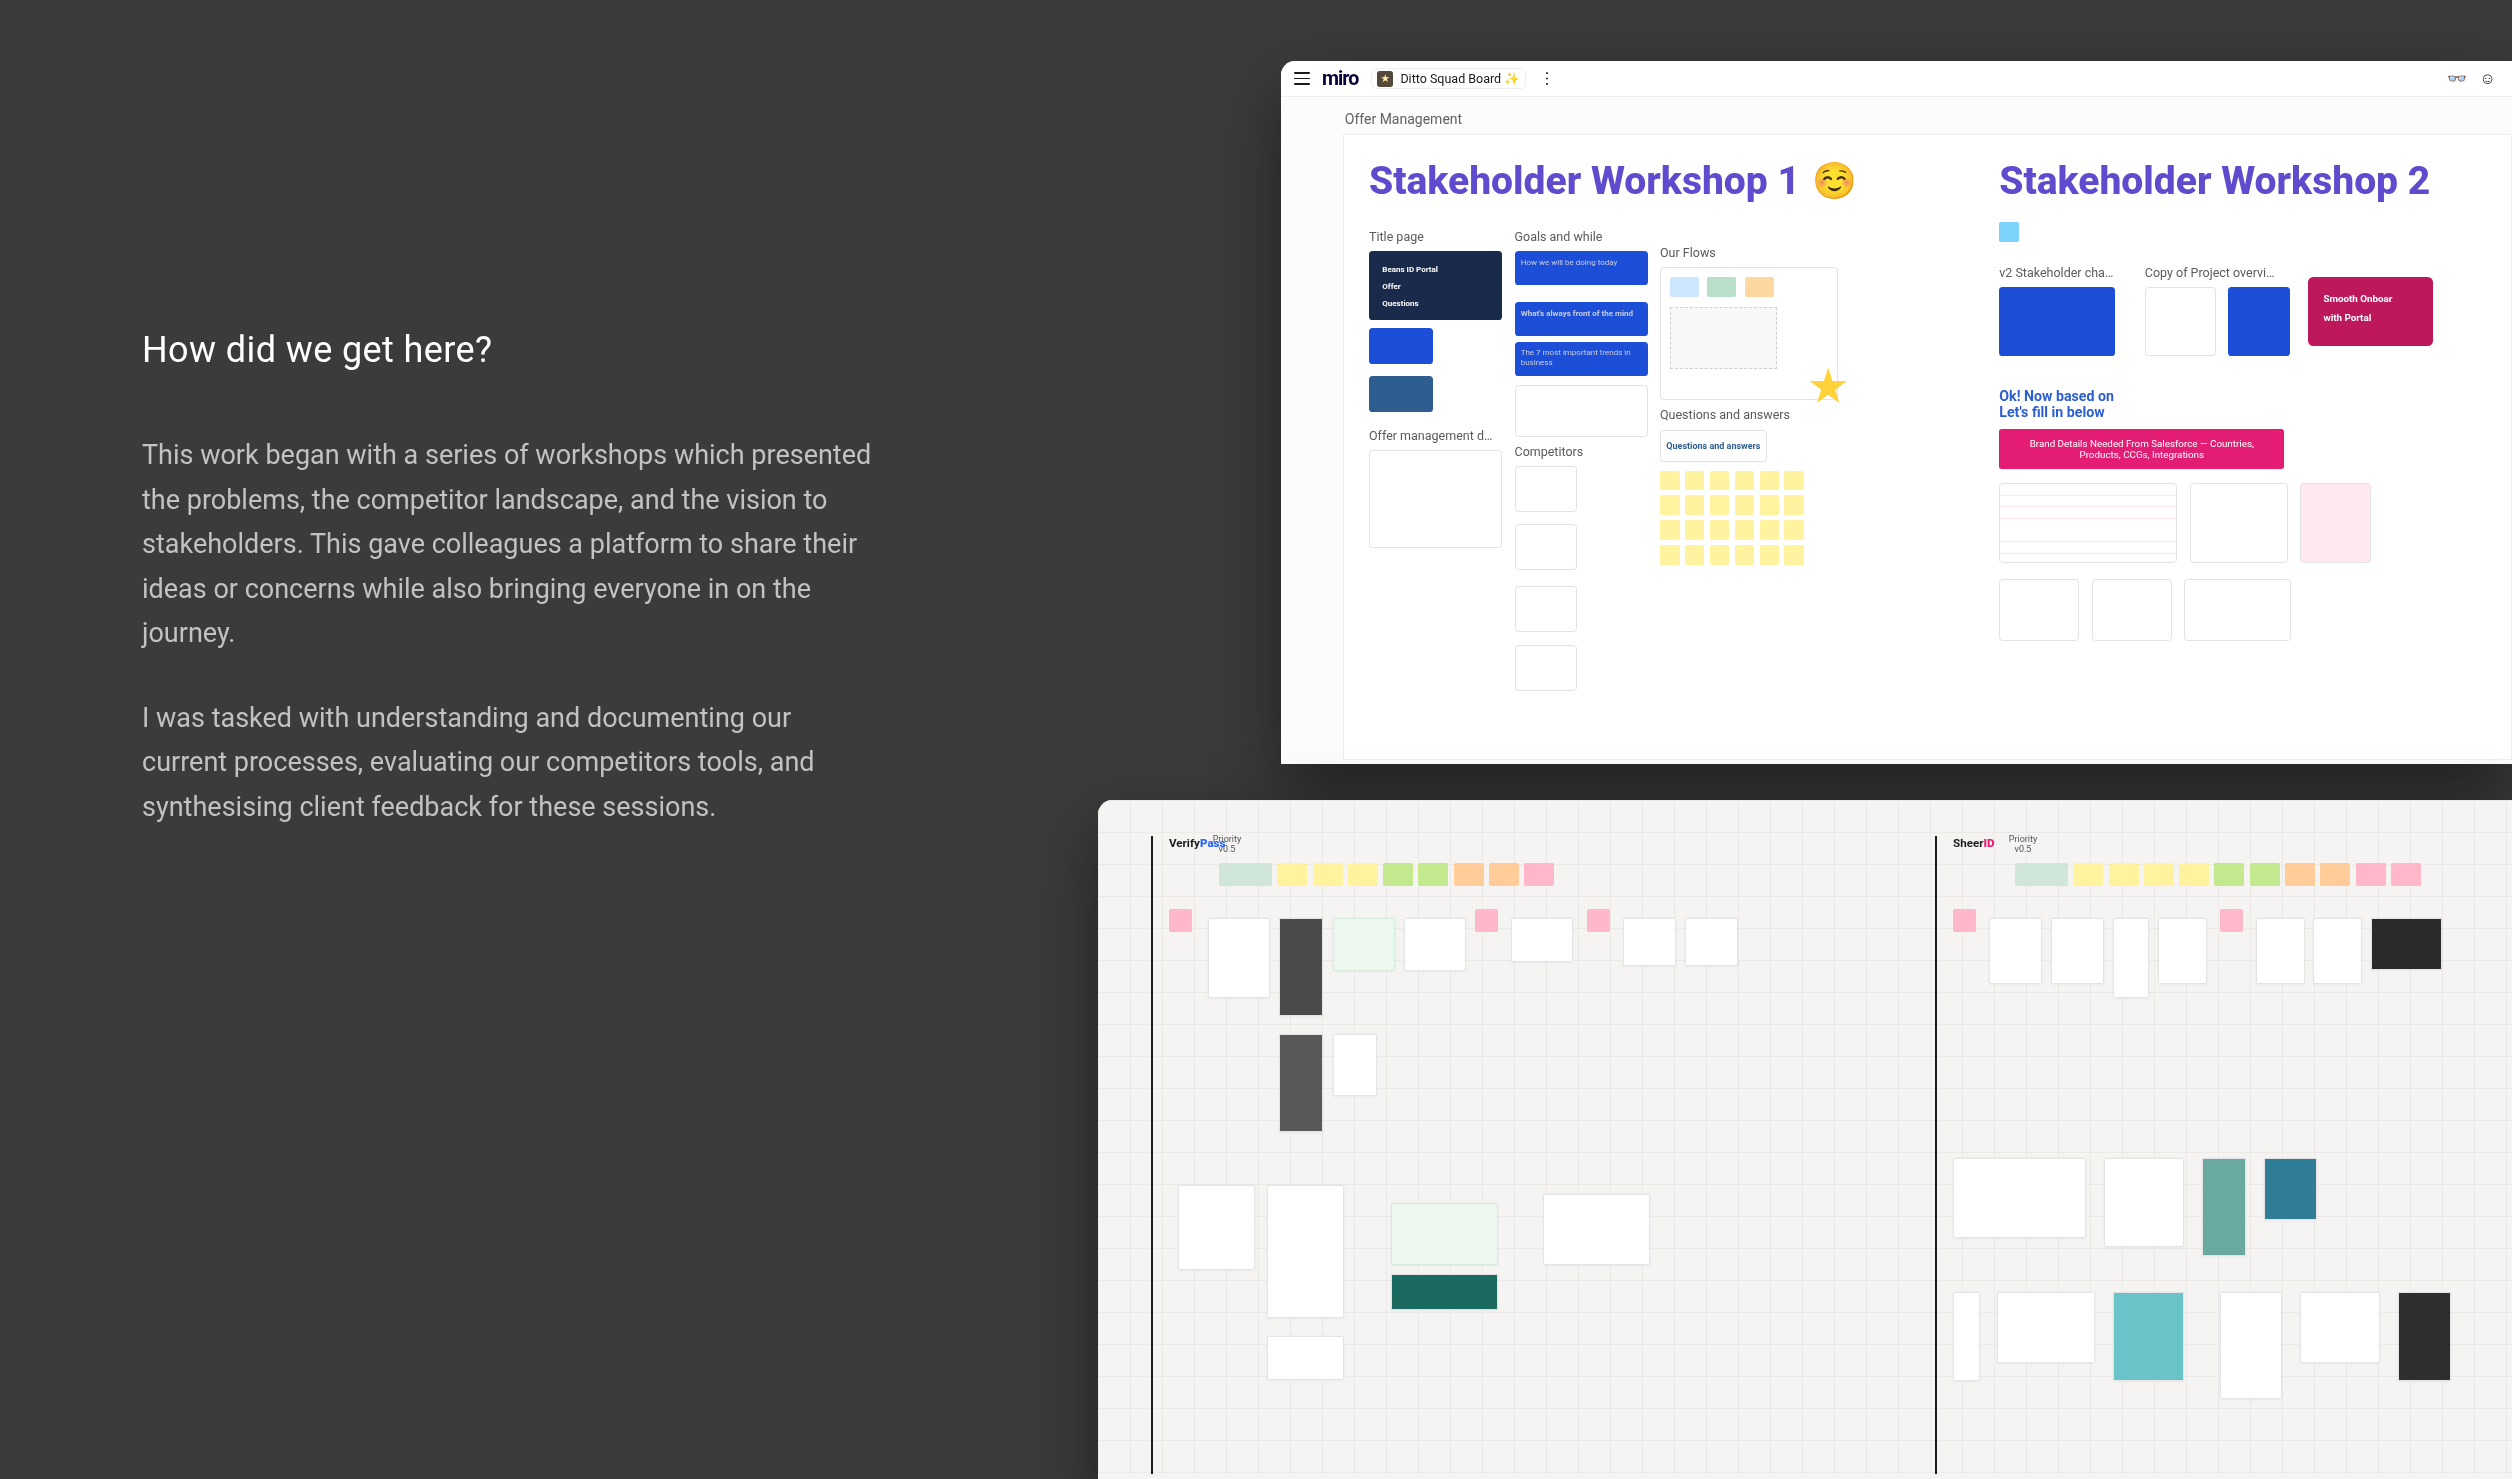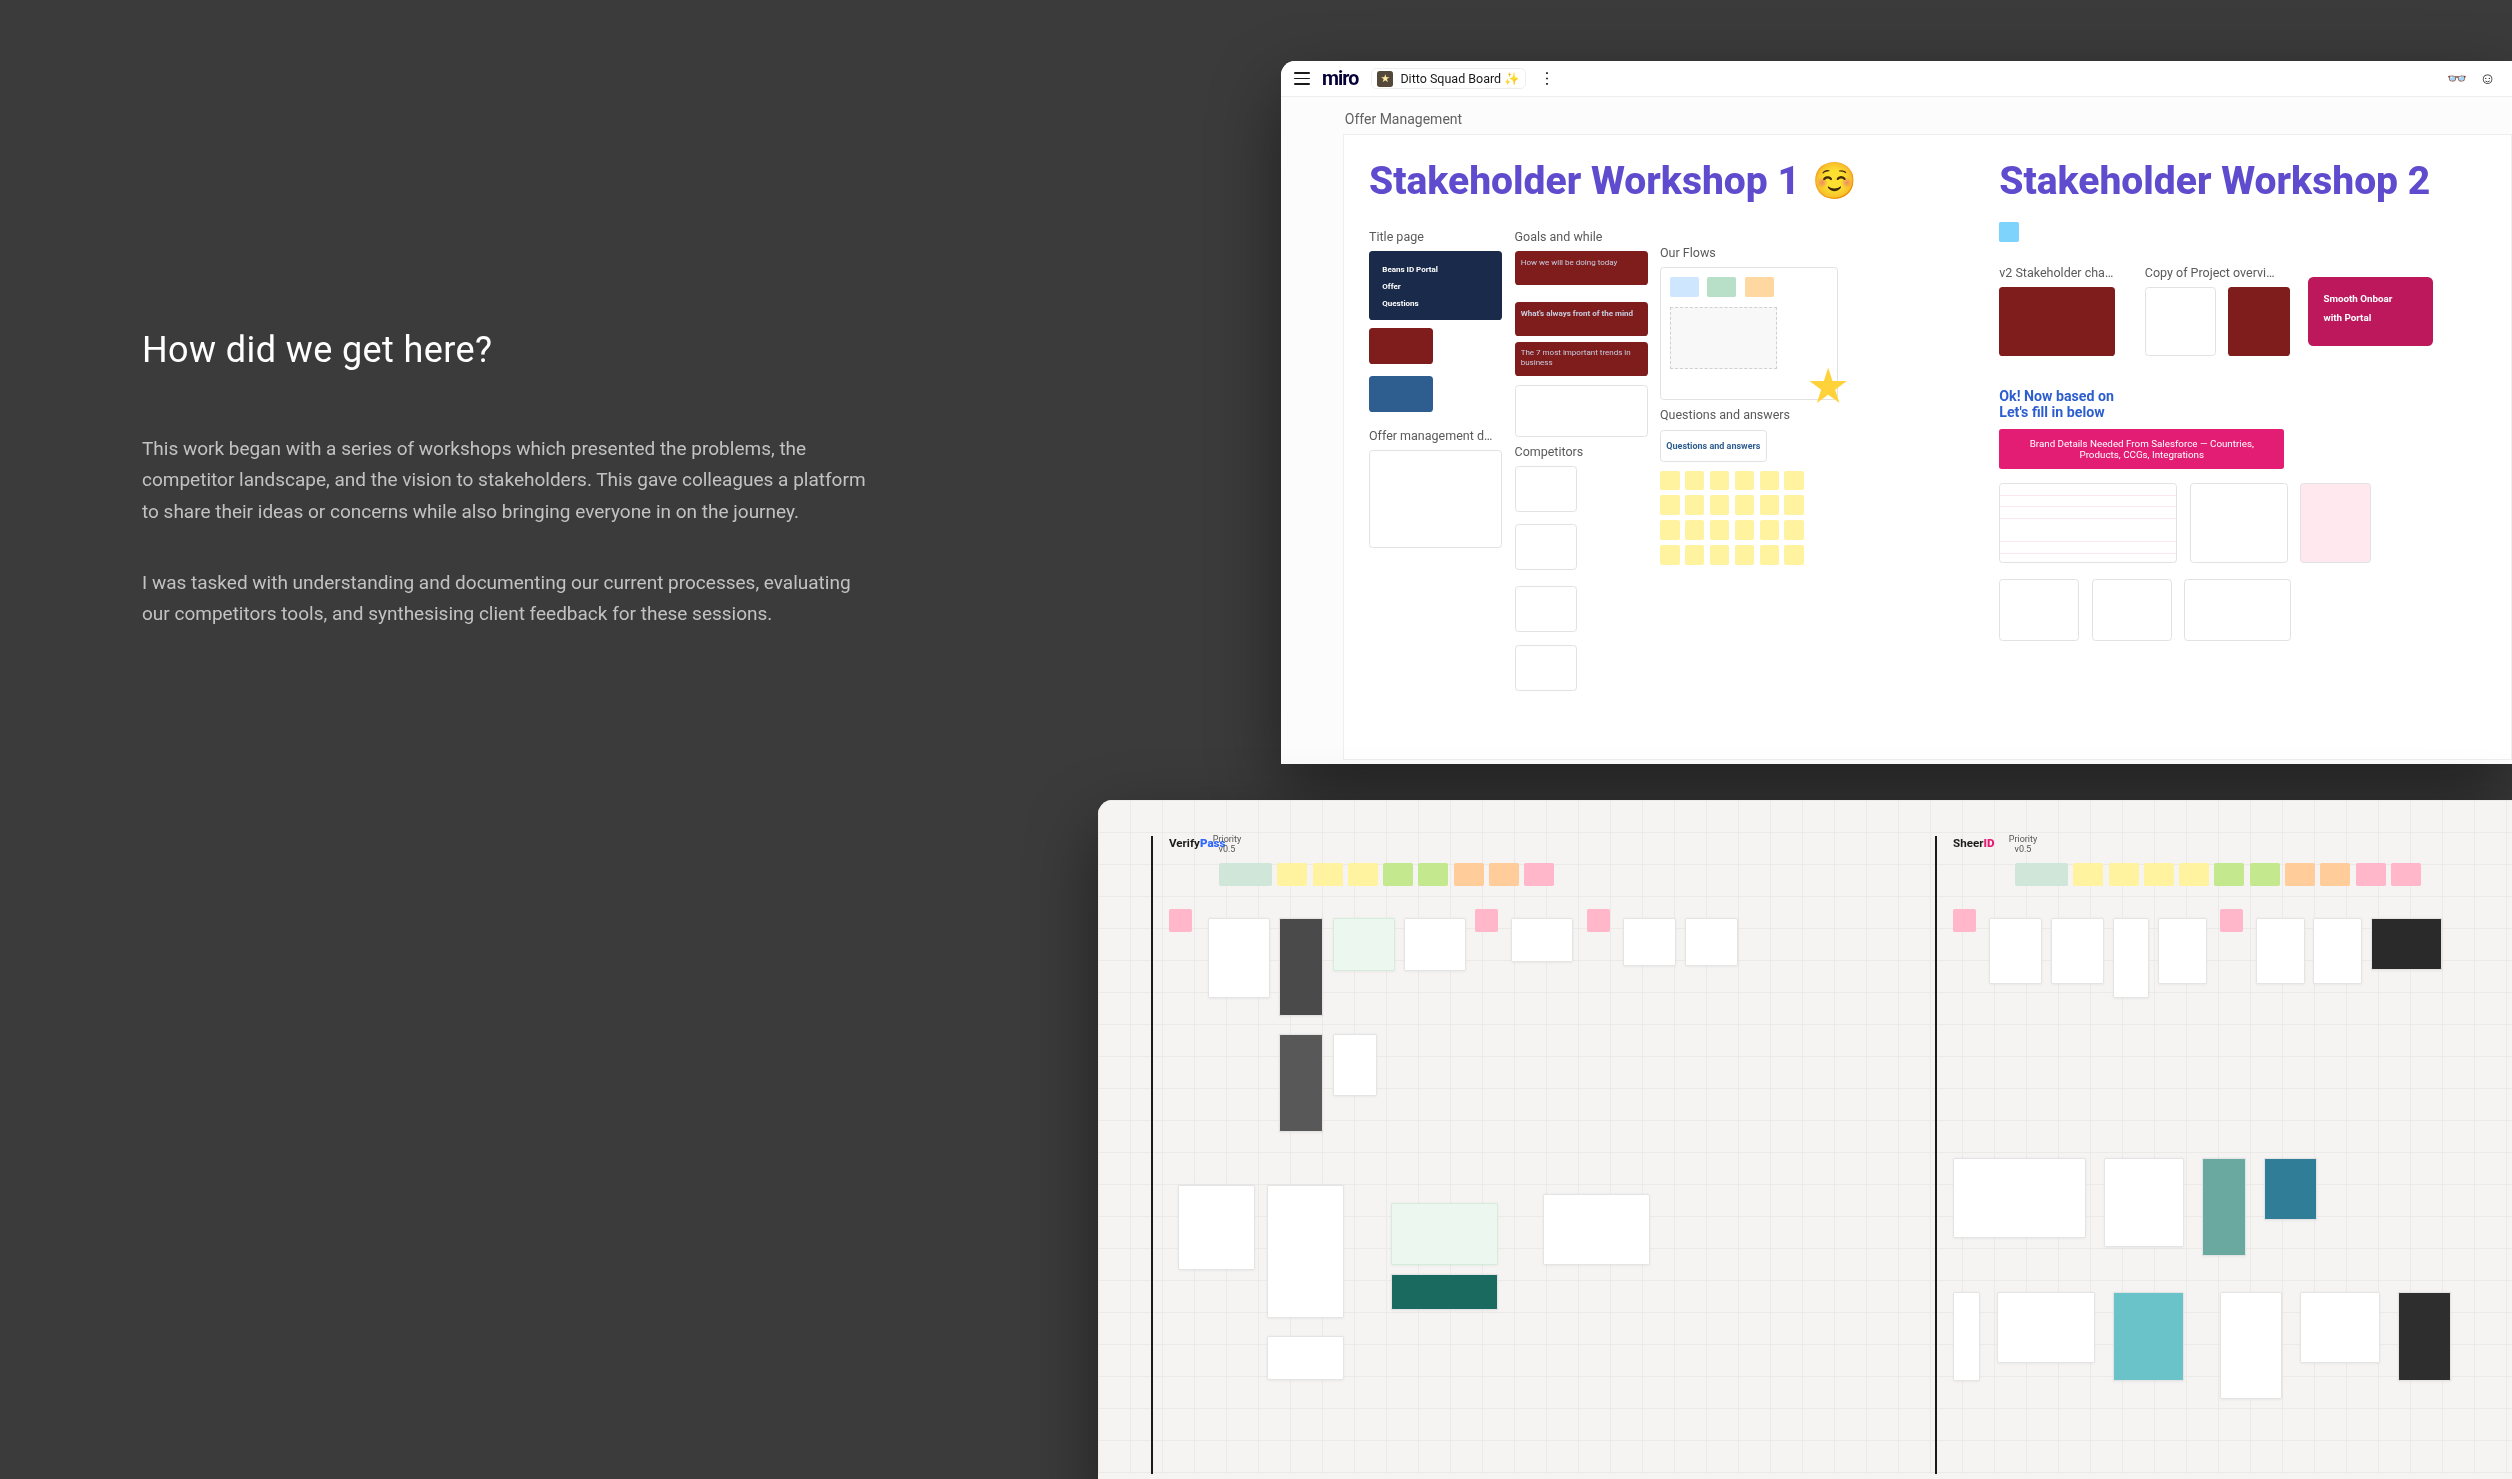--- a/index.html
+++ b/index.html
@@ -21,21 +21,21 @@
   font-family:"Comic Sans MS","Comic Sans","Chalkboard SE","Marker Felt",cursive,sans-serif;
 }
 .narrative h2{
   color:#ffffff;
   font-weight:400;
   font-size:36px;
   margin-bottom:62px;
   letter-spacing:0.4px;
 }
 .narrative p{
-  font-size:19px;
+  font-size:27px;
   line-height:1.65;
   margin-bottom:40px;
   color:#c2c2c2;
 }
 
 
 .miro-window{
   position:absolute;
   top:61px;
   left:1281px;
@@ -98,21 +98,21 @@
 .frame{background:#fff;border:0.9px solid #eee;padding:23px 25px 36px;min-height:570px;display:flex;gap:29px;}
 .ws-col{flex:1;}
 .ws-title{font-family:"Segoe UI",Roboto,sans-serif;font-weight:800;font-size:39px;color:#5e4bcd;display:flex;align-items:center;gap:12.5px;margin-bottom:18px;}
 .ws-title .emoji{font-size:36px;}
 .sublabel{font-size:12.5px;color:#5a5a5a;margin:7.1px 0 7.1px 0;}
 
 
 .row{display:flex;gap:12.5px;flex-wrap:wrap;margin-bottom:16px;}
 .card{border-radius:3.6px;}
 .card.dark{background:#1a2a4a;}
-.card.darker{background:#7f1d1d;}
+.card.darker{background:#1d4ed8;}
 .card.white{background:#fff;border:0.9px solid #e2e2e2;}
 .txt{color:#fff;font-size:8px;line-height:1.25;padding:6.2px;display:block;}
 .txt.sub{color:#c7cde0;}
 
 .star{
   width:39px;height:39px;background:#ffd23a;
   clip-path:polygon(50% 0%,61% 35%,98% 35%,68% 57%,79% 91%,50% 70%,21% 91%,32% 57%,2% 35%,39% 35%);
 }
 
 .stickies{display:grid;grid-template-columns:repeat(6,19.6px);grid-auto-rows:19.6px;gap:5.3px;}

